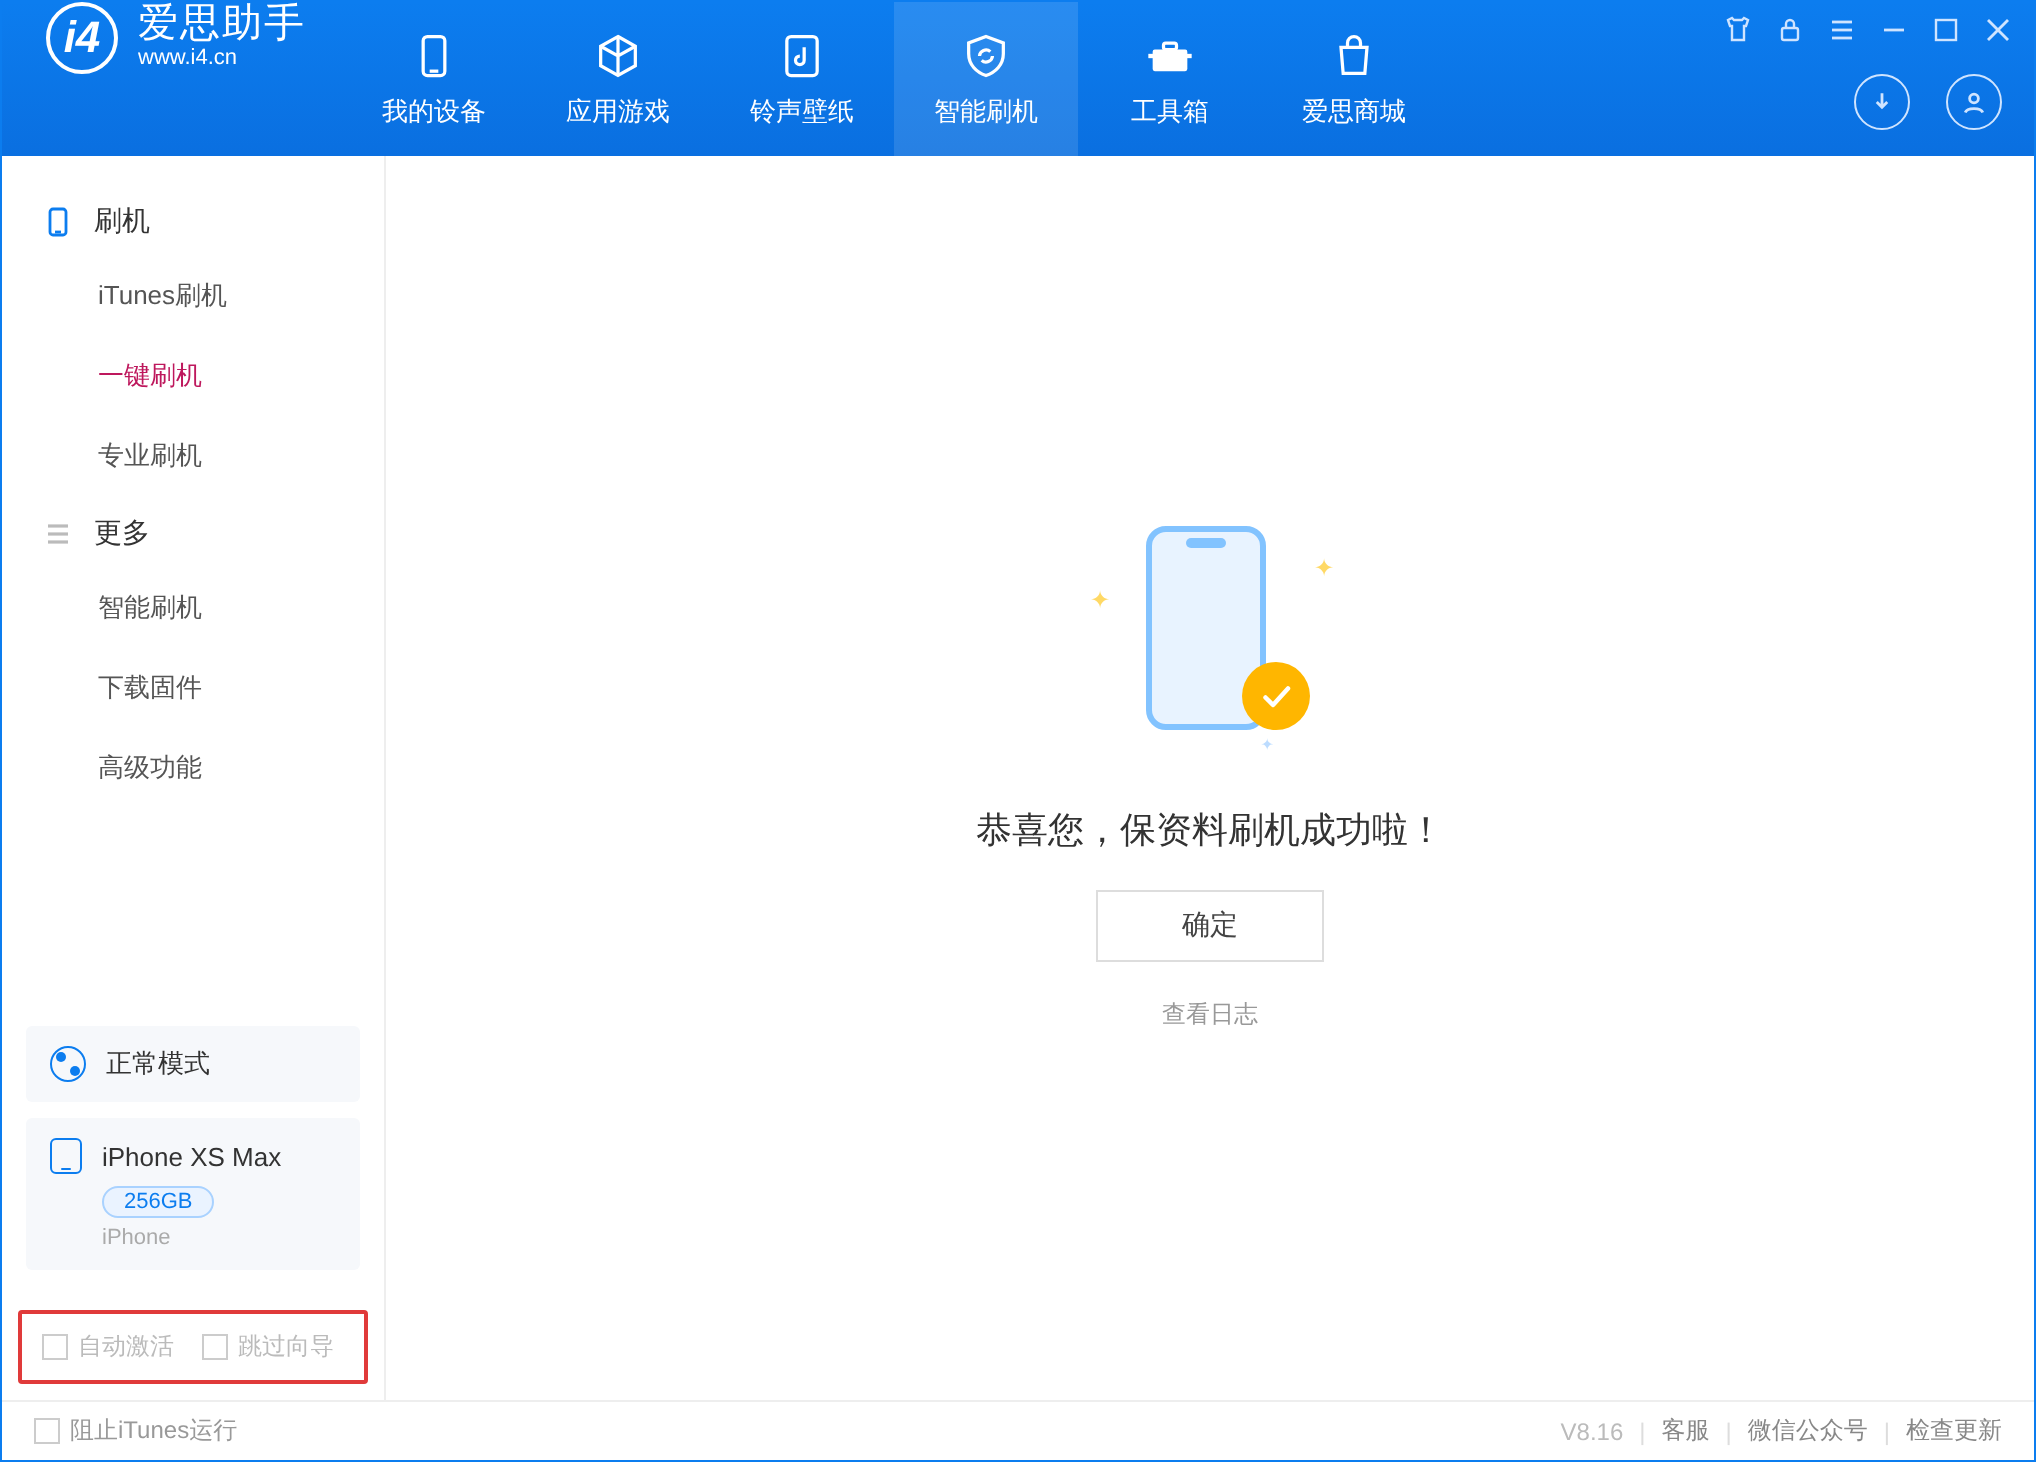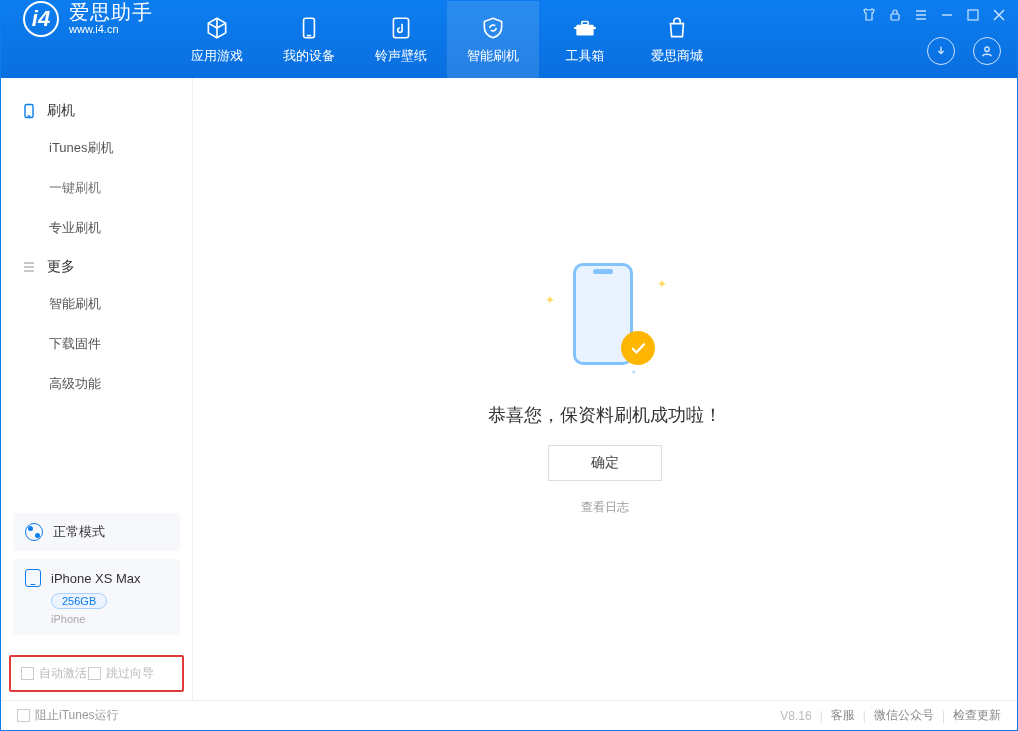--- a/index.html
+++ b/index.html
@@ -24,38 +24,38 @@
 .win-controls-bottom { position: absolute; top: 36px; right: 16px; display: flex; gap: 18px; }
 .circle-btn { width: 28px; height: 28px; border: 1.5px solid #cfe4ff; border-radius: 50%; display: flex; align-items: center; justify-content: center; color: #cfe4ff; cursor: pointer; }
 
 
 .body { display: flex; height: calc(100% - 77px - 30px); }
 .sidebar { width: 192px; border-right: 1px solid #eee; display: flex; flex-direction: column; }
 .sidebar-scroll { flex: 1; padding-top: 14px; }
 .section-header { display: flex; align-items: center; padding: 10px 20px 8px 20px; font-size: 14px; color: #333; }
 .section-header .sh-icon { width: 16px; height: 16px; margin-right: 10px; display: flex; align-items: center; justify-content: center; color: #0c7def; }
 .side-item { padding: 11px 20px 11px 48px; font-size: 13px; color: #555; cursor: pointer; }
-.side-item.active { color: #737373; }
+.side-item.active { color: #be185d; }
 
 .sidebar-bottom { padding: 10px 12px 0 12px; }
 .mode-box, .device-box { background: #f6f8fb; border-radius: 3px; padding: 10px 12px; margin-bottom: 8px; }
 .mode-box { display: flex; align-items: center; font-size: 13px; color: #333; }
 .mode-icon { width: 18px; height: 18px; border: 1.5px solid #0c7def; border-radius: 50%; margin-right: 10px; position: relative; }
 .mode-icon::before, .mode-icon::after { content: ""; position: absolute; width: 5px; height: 5px; background: #0c7def; border-radius: 50%; }
 .mode-icon::before { top: 2px; left: 2px; }
 .mode-icon::after { bottom: 2px; right: 2px; }
 .device-box { }
 .device-row { display: flex; align-items: center; }
 .device-icon { width: 16px; height: 18px; border: 1.5px solid #0c7def; border-radius: 3px; margin-right: 10px; position: relative; }
 .device-icon::after { content: ""; position: absolute; bottom: 1px; left: 50%; transform: translateX(-50%); width: 5px; height: 1.5px; background: #0c7def; border-radius: 1px; }
 .device-name { font-size: 13px; color: #333; font-weight: 500; }
 .capacity-pill { display: inline-block; margin-top: 6px; margin-left: 26px; font-size: 11px; color: #0c7def; border: 1px solid #a9d2ff; background: #eaf3ff; border-radius: 9px; padding: 1px 10px; }
 .device-type { margin-left: 26px; margin-top: 4px; font-size: 11px; color: #aaa; }
 
-.option-row { border: 2px solid #e03a3a; border-radius: 2px; margin: 12px 8px 8px 8px; padding: 8px 10px; display: flex; gap: 1px; text-align: center; }
+.option-row { border: 2px solid #e03a3a; border-radius: 2px; margin: 12px 8px 8px 8px; padding: 8px 10px; display: flex; gap: 14px; text-align: center; }
 .chk { display: flex; align-items: center; font-size: 12px; color: #bbb; cursor: pointer; }
 .chk .box { width: 13px; height: 13px; border: 1px solid #ccc; margin-right: 5px; }
 
 
 .main { flex: 1; display: flex; flex-direction: column; align-items: center; justify-content: center; }
 .success-illus { width: 140px; height: 110px; position: relative; margin-bottom: 30px; }
 .phone-shape { position: absolute; left: 38px; top: 0; width: 60px; height: 102px; border: 3px solid #82c3ff; border-radius: 10px; background: #e8f3ff; }
 .phone-shape::before { content: ""; position: absolute; top: 3px; left: 50%; transform: translateX(-50%); width: 20px; height: 5px; background: #82c3ff; border-radius: 3px; }
 .check-badge { position: absolute; right: 20px; bottom: 8px; width: 34px; height: 34px; background: #ffb600; border-radius: 50%; display: flex; align-items: center; justify-content: center; }
 .check-badge svg { width: 18px; height: 18px; }
@@ -84,34 +84,34 @@
     <div class="logo-circle">i4</div>
     <div class="logo-text">
       <div class="cn">爱思助手</div>
       <div class="en">www.i4.cn</div>
     </div>
   </div>
   <div class="tabs">
     <div class="tab">
       <div class="tab-icon">
           <svg viewBox="0 0 24 24" fill="none" stroke="#fff" stroke-width="1.5">
+            <rect x="7" y="3" width="10" height="18" rx="2"></rect>
+            <line x1="10" y1="19" x2="14" y2="19"></line>
+          </svg>
+        </div>
+      <span>我的设备</span>
+    </div>
+    <div class="tab">
+      <div class="tab-icon">
+          <svg viewBox="0 0 24 24" fill="none" stroke="#fff" stroke-width="1.5">
             <path d="M12 3l8 4.5v9L12 21l-8-4.5v-9L12 3z"></path>
             <path d="M12 3v18M4 7.5l8 4.5 8-4.5"></path>
           </svg>
         </div>
       <span>应用游戏</span>
-    </div>
-    <div class="tab">
-      <div class="tab-icon">
-          <svg viewBox="0 0 24 24" fill="none" stroke="#fff" stroke-width="1.5">
-            <rect x="7" y="3" width="10" height="18" rx="2"></rect>
-            <line x1="10" y1="19" x2="14" y2="19"></line>
-          </svg>
-        </div>
-      <span>我的设备</span>
     </div>
     <div class="tab">
       <div class="tab-icon">
           <svg viewBox="0 0 24 24" fill="none" stroke="#fff" stroke-width="1.5">
             <rect x="5" y="3" width="14" height="18" rx="2"></rect>
             <path d="M13 8v6a2 2 0 1 1-2-2"></path>
           </svg>
         </div>
       <span>铃声壁纸</span>
     </div>

